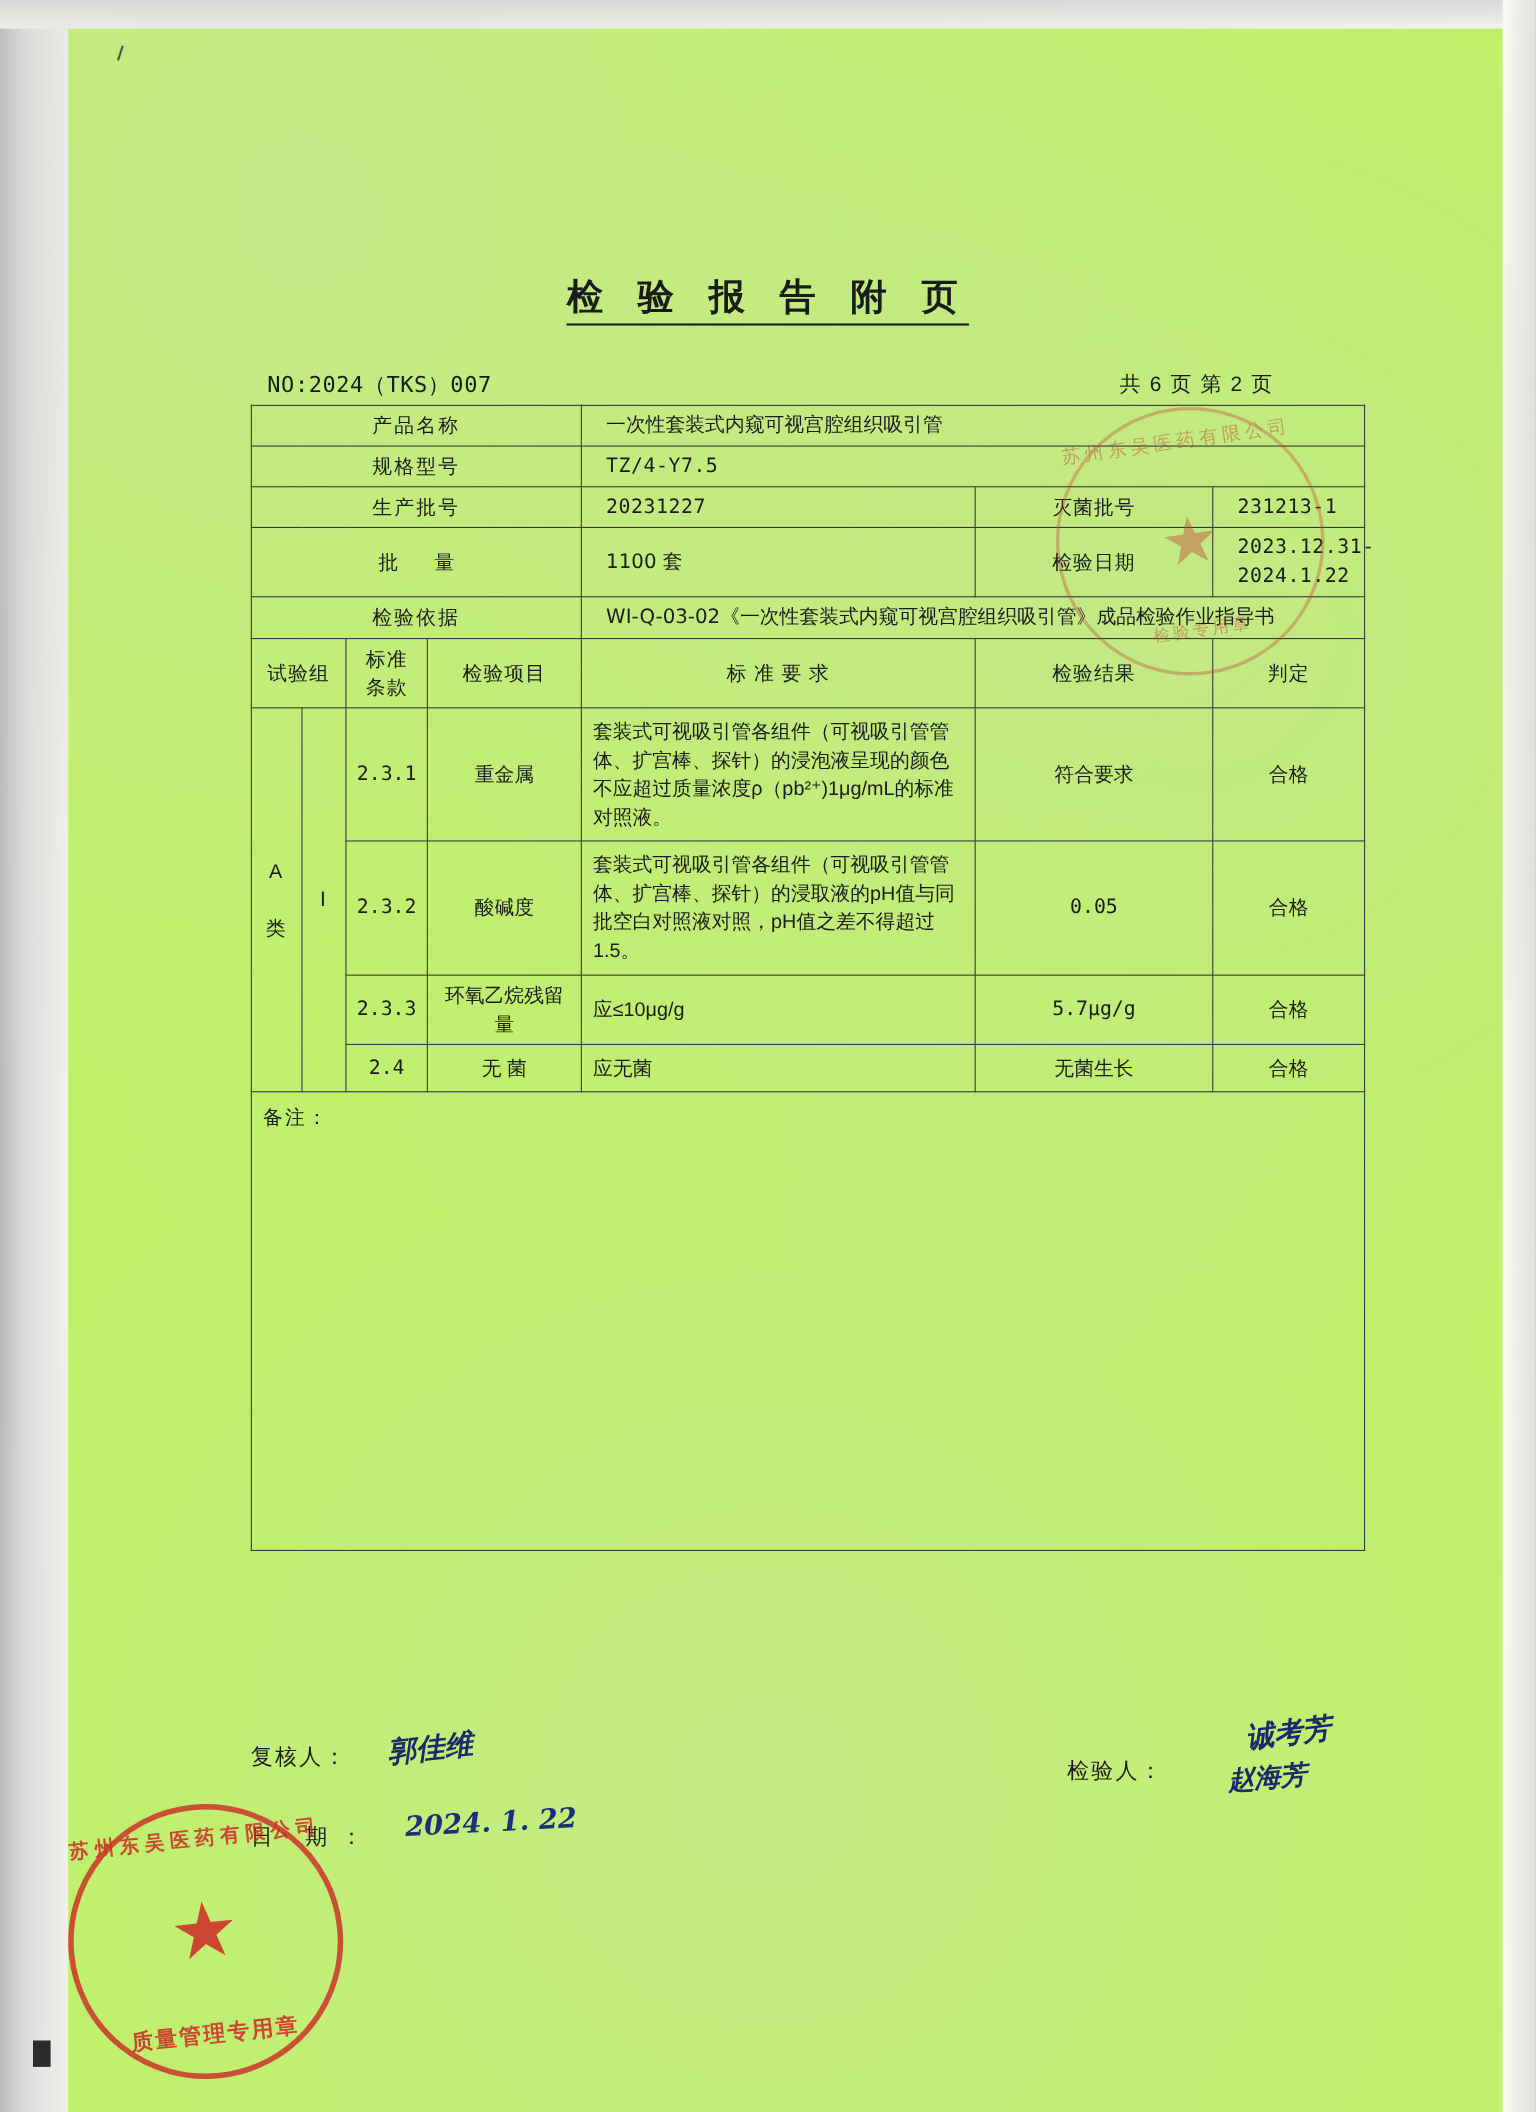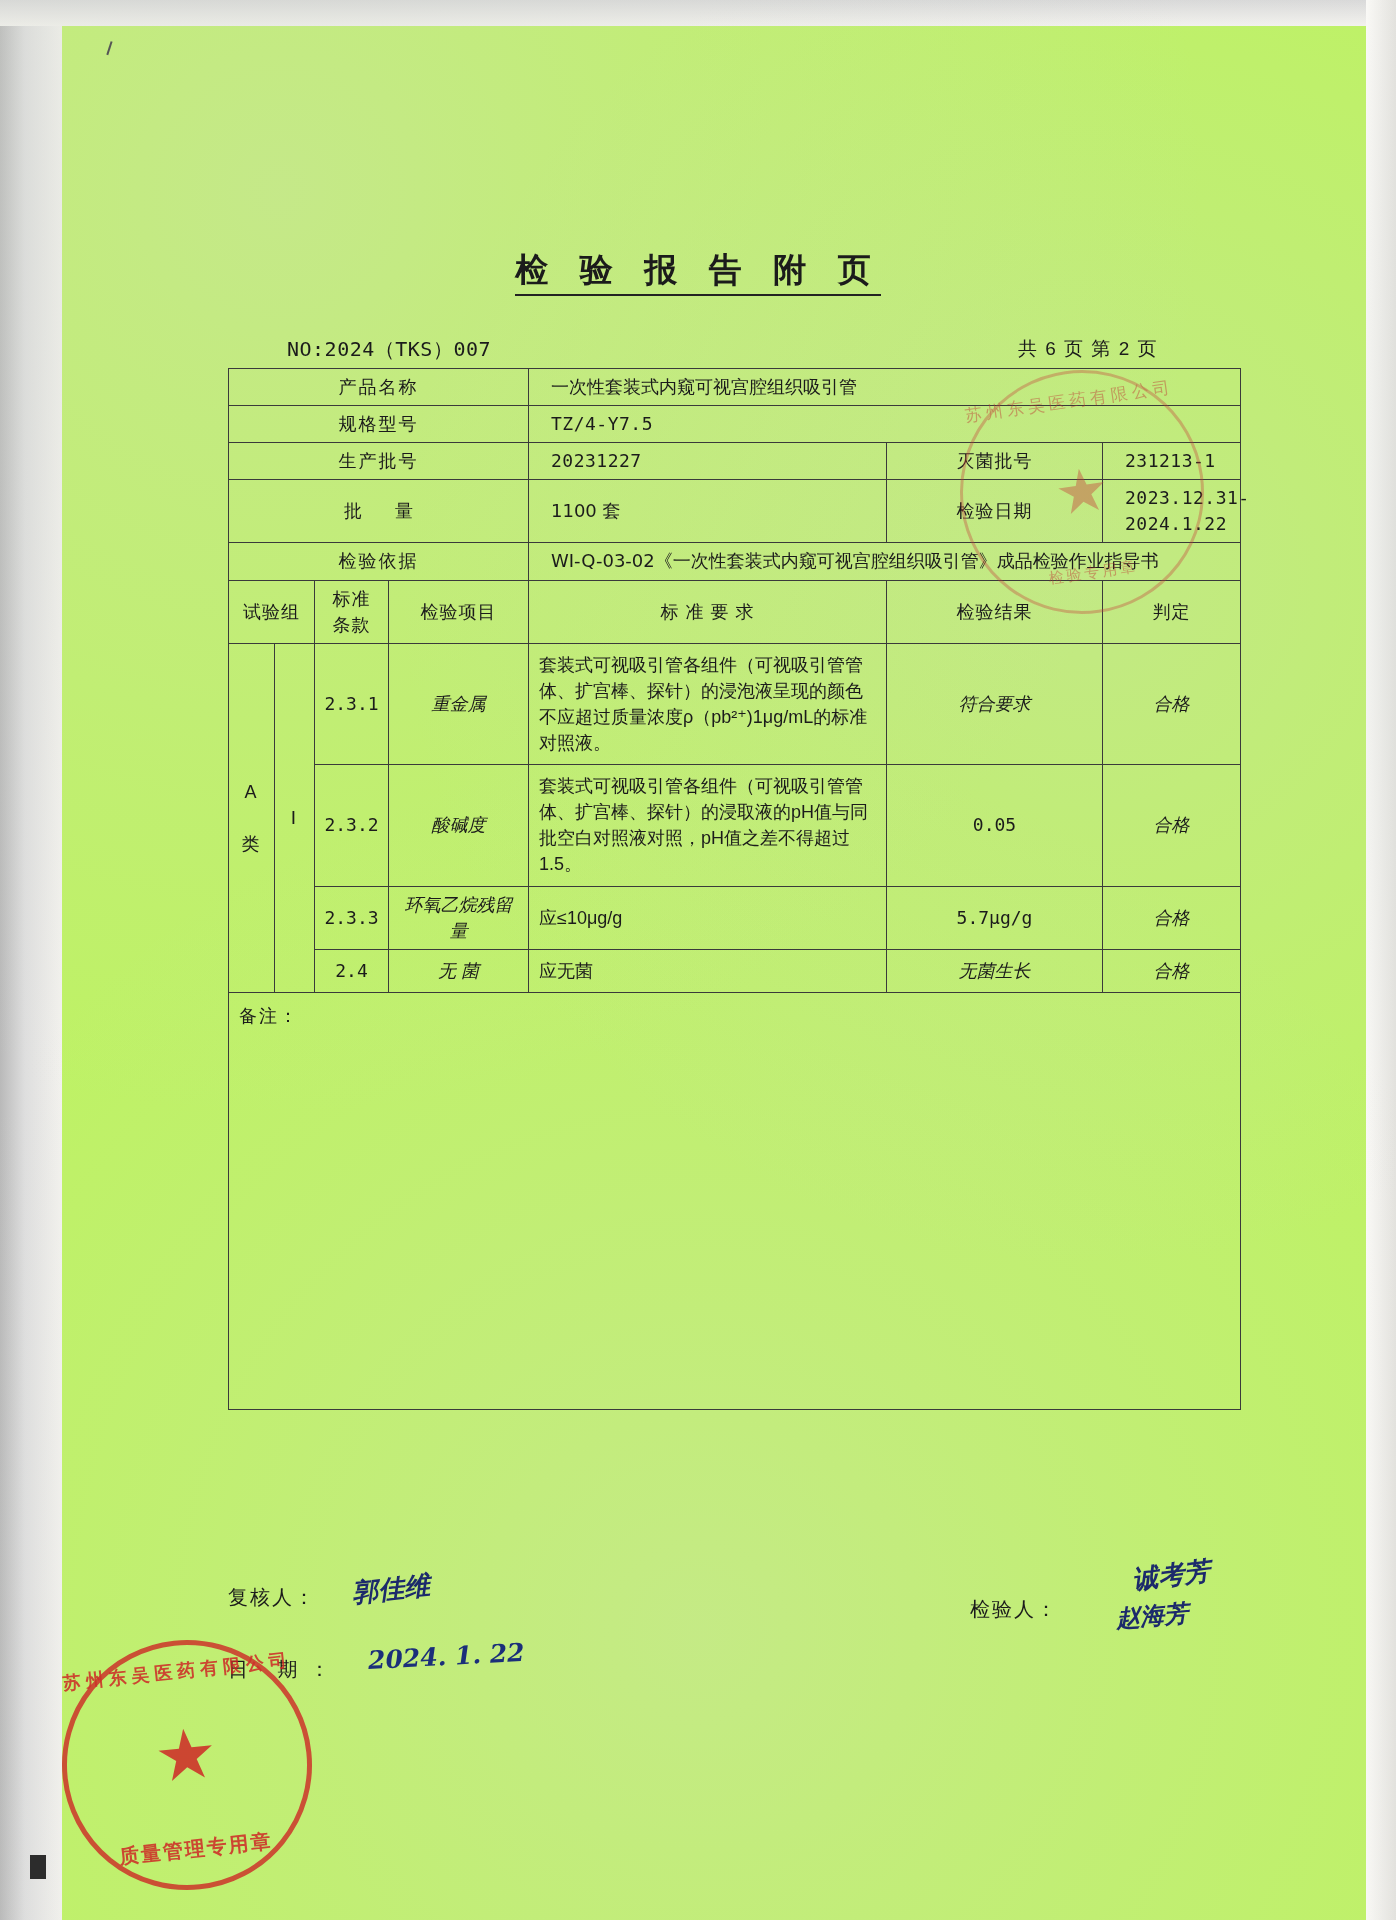--- a/index.html
+++ b/index.html
@@ -66,21 +66,20 @@
     border-bottom: 2px solid #222;
     padding-bottom: 5px;
   }
 
   .report-no {
     position: absolute;
     left: 243px; top: 336px;
     font-size: 20px;
     letter-spacing: 0.5px;
     font-family: "DejaVu Sans Mono", monospace;
-    margin-left: 44px;
   }
   .page-count {
     position: absolute;
     right: 238px; top: 336px;
     font-size: 19px;
     letter-spacing: 1.5px;
   }
 
   table.main {
     position: absolute;
@@ -122,21 +121,20 @@
     margin-left: 33px;
   }
   .hdr {
     text-align: center;
     font-size: 18px;
     letter-spacing: 1px;
   }
   .cell-c {
     text-align: center;
     font-size: 18px;
-    font-style: italic;
   }
   .cell-c-mono {
     text-align: center;
     font-family: "DejaVu Sans Mono", monospace;
     font-size: 17px;
     margin-top: 34px;
   }
   .cell-req {
     text-align: left;
     font-size: 17.5px;

